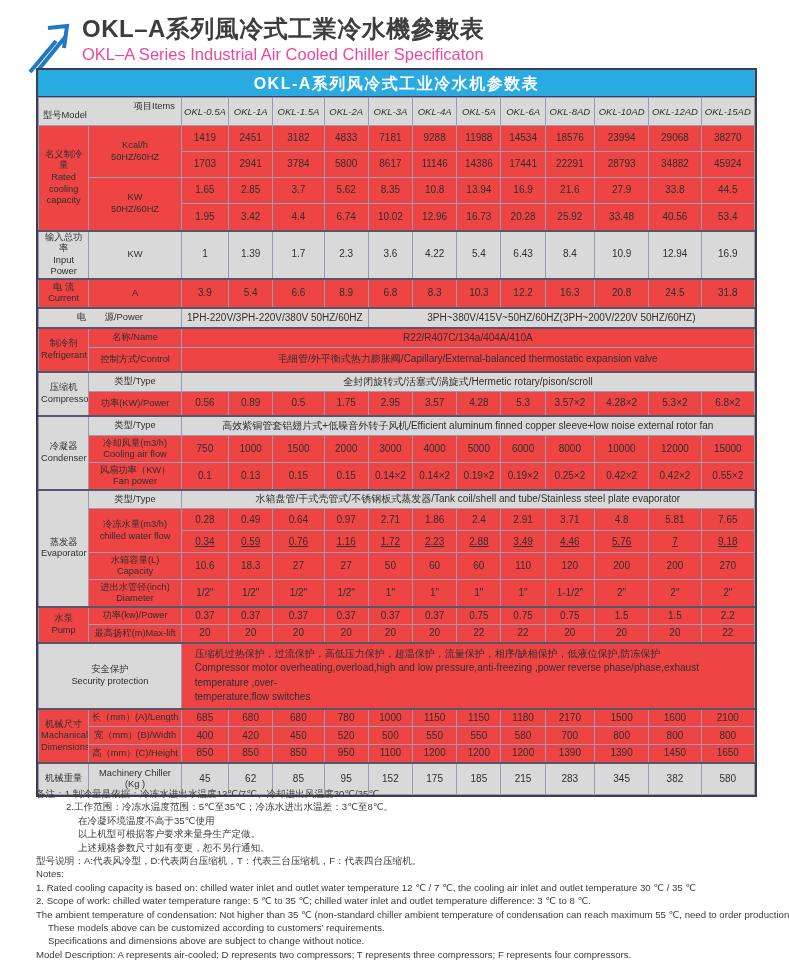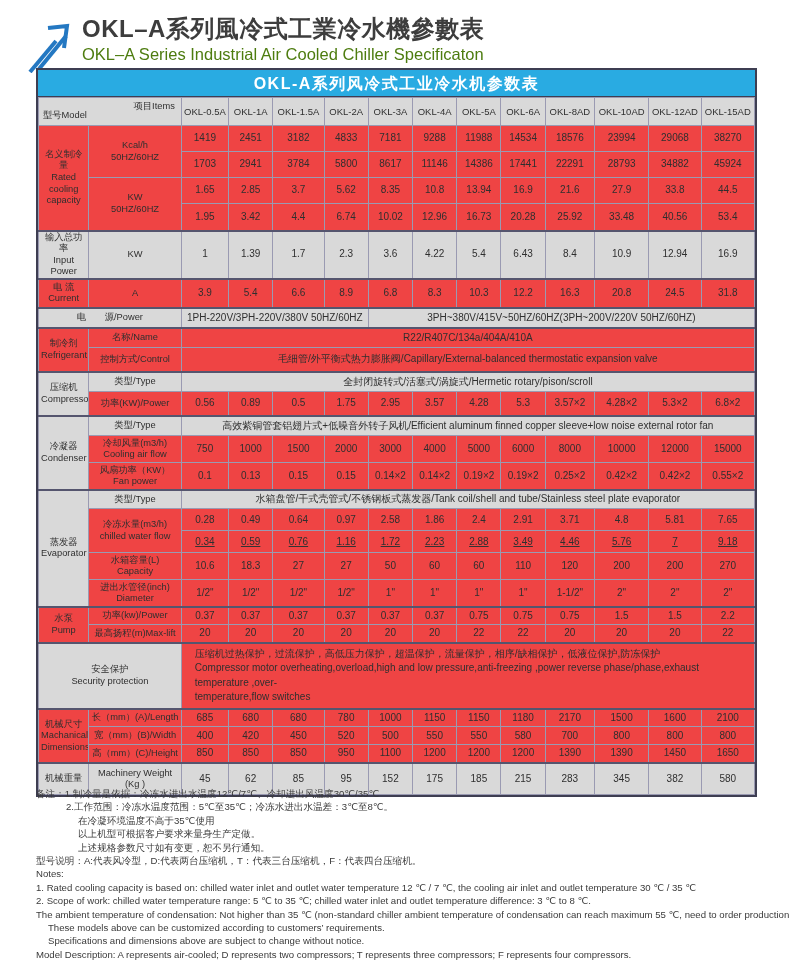--- a/index.html
+++ b/index.html
@@ -10,21 +10,21 @@
     background: #ffffff;
     overflow: hidden;
     font-family: "Liberation Sans", "DejaVu Sans", sans-serif;
     color: #333;
   }
   
   .doc-header { position: absolute; top: 15px; left: 26px; display: flex; align-items: flex-start; justify-content: center; }
   .logo { width: 48px; height: 56px; flex: 0 0 auto; margin-top: 2px; }
   .titles { margin-left: 8px; }
   .title-zh { font-size: 24px; font-weight: 600; color: #3d3d3d; letter-spacing: 0.5px; line-height: 1.2; }
-  .title-en { font-size: 16.5px; font-weight: 500; color: #4d7c0f; margin-top: 1px; }
+  .title-en { font-size: 16.5px; font-weight: 500; color: #ec4899; margin-top: 1px; }
   
   .table-wrap { position: absolute; left: 36px; top: 68px; width: 721px; border: 2px solid #3e3e52; background: #ef4444; }
   .banner {
     height: 27px; line-height: 27px;
     background: #29abe2; color: #ffffff;
     text-align: center; font-size: 16px; font-weight: 600; letter-spacing: 1.5px;
     border-bottom: 1px solid #3e3e52;
   }
   table { width: 100%; border-collapse: collapse; table-layout: fixed; }
   td {
@@ -32,21 +32,21 @@
     font-size: 10px; line-height: 1.25;
     text-align: center; vertical-align: middle;
     padding: 0 2px; color: #2f2f2f;
     white-space: pre-line; overflow: hidden;
   }
   tr.gray td { background: #d9d9d9; }
   td.gray { background: #d9d9d9; }
   tr.sect td { border-top: 2px solid #55556e; }
   td.k-cat  { font-size: 9.3px; }
   td.k-item { font-size: 9.3px; }
-  td.k-model{ font-size: 9.5px; }
+  td.k-model{ font-size: 9.5px; font-style: italic; }
   td.k-wide { font-size: 10px; }
   td.k-sec  { font-size: 10px; text-align: left; padding: 3px 13px; line-height: 1.45; }
   td.k-corner {
     position: relative;
     background-image: linear-gradient(to bottom right,
       transparent calc(50% - 0.8px), #7a7a92 calc(50% - 0.8px),
       #7a7a92 calc(50% + 0.8px), transparent calc(50% + 0.8px));
   }
   .corner-model { position: absolute; left: 4px;  bottom: 3px; font-size: 9.3px; }
   .corner-items { position: absolute; right: 6px; top: 3px;   font-size: 9.3px; }
@@ -287,21 +287,21 @@
             <td class="k-item">类型/Type</td>
             <td colspan="12" class="k-wide">水箱盘管/干式壳管式/不锈钢板式蒸发器/Tank coil/shell and tube/Stainless steel plate evaporator</td>
           </tr>
           <tr style="height: 22px;">
             <td rowspan="2" class="k-item">冷冻水量(m3/h)
 chilled water flow</td>
             <td class="k-val">0.28</td>
             <td class="k-val">0.49</td>
             <td class="k-val">0.64</td>
             <td class="k-val">0.97</td>
-            <td class="k-val">2.58</td>
+            <td class="k-val">2.71</td>
             <td class="k-val">1.86</td>
             <td class="k-val">2.4</td>
             <td class="k-val">2.91</td>
             <td class="k-val">3.71</td>
             <td class="k-val">4.8</td>
             <td class="k-val">5.81</td>
             <td class="k-val">7.65</td>
           </tr>
           <tr style="height: 22px; text-decoration: underline;">
             <td class="k-val">0.34</td>
@@ -431,21 +431,21 @@
             <td class="k-val">1200</td>
             <td class="k-val">1200</td>
             <td class="k-val">1200</td>
             <td class="k-val">1390</td>
             <td class="k-val">1390</td>
             <td class="k-val">1450</td>
             <td class="k-val">1650</td>
           </tr>
           <tr class="gray sect" style="height: 32px;">
             <td class="k-cat">机械重量</td>
-            <td class="k-item">Machinery Weight
+            <td class="k-item">Machinery Chiller
 (Kg )</td>
             <td class="k-val">45</td>
             <td class="k-val">62</td>
             <td class="k-val">85</td>
             <td class="k-val">95</td>
             <td class="k-val">152</td>
             <td class="k-val">175</td>
             <td class="k-val">185</td>
             <td class="k-val">215</td>
             <td class="k-val">283</td>

